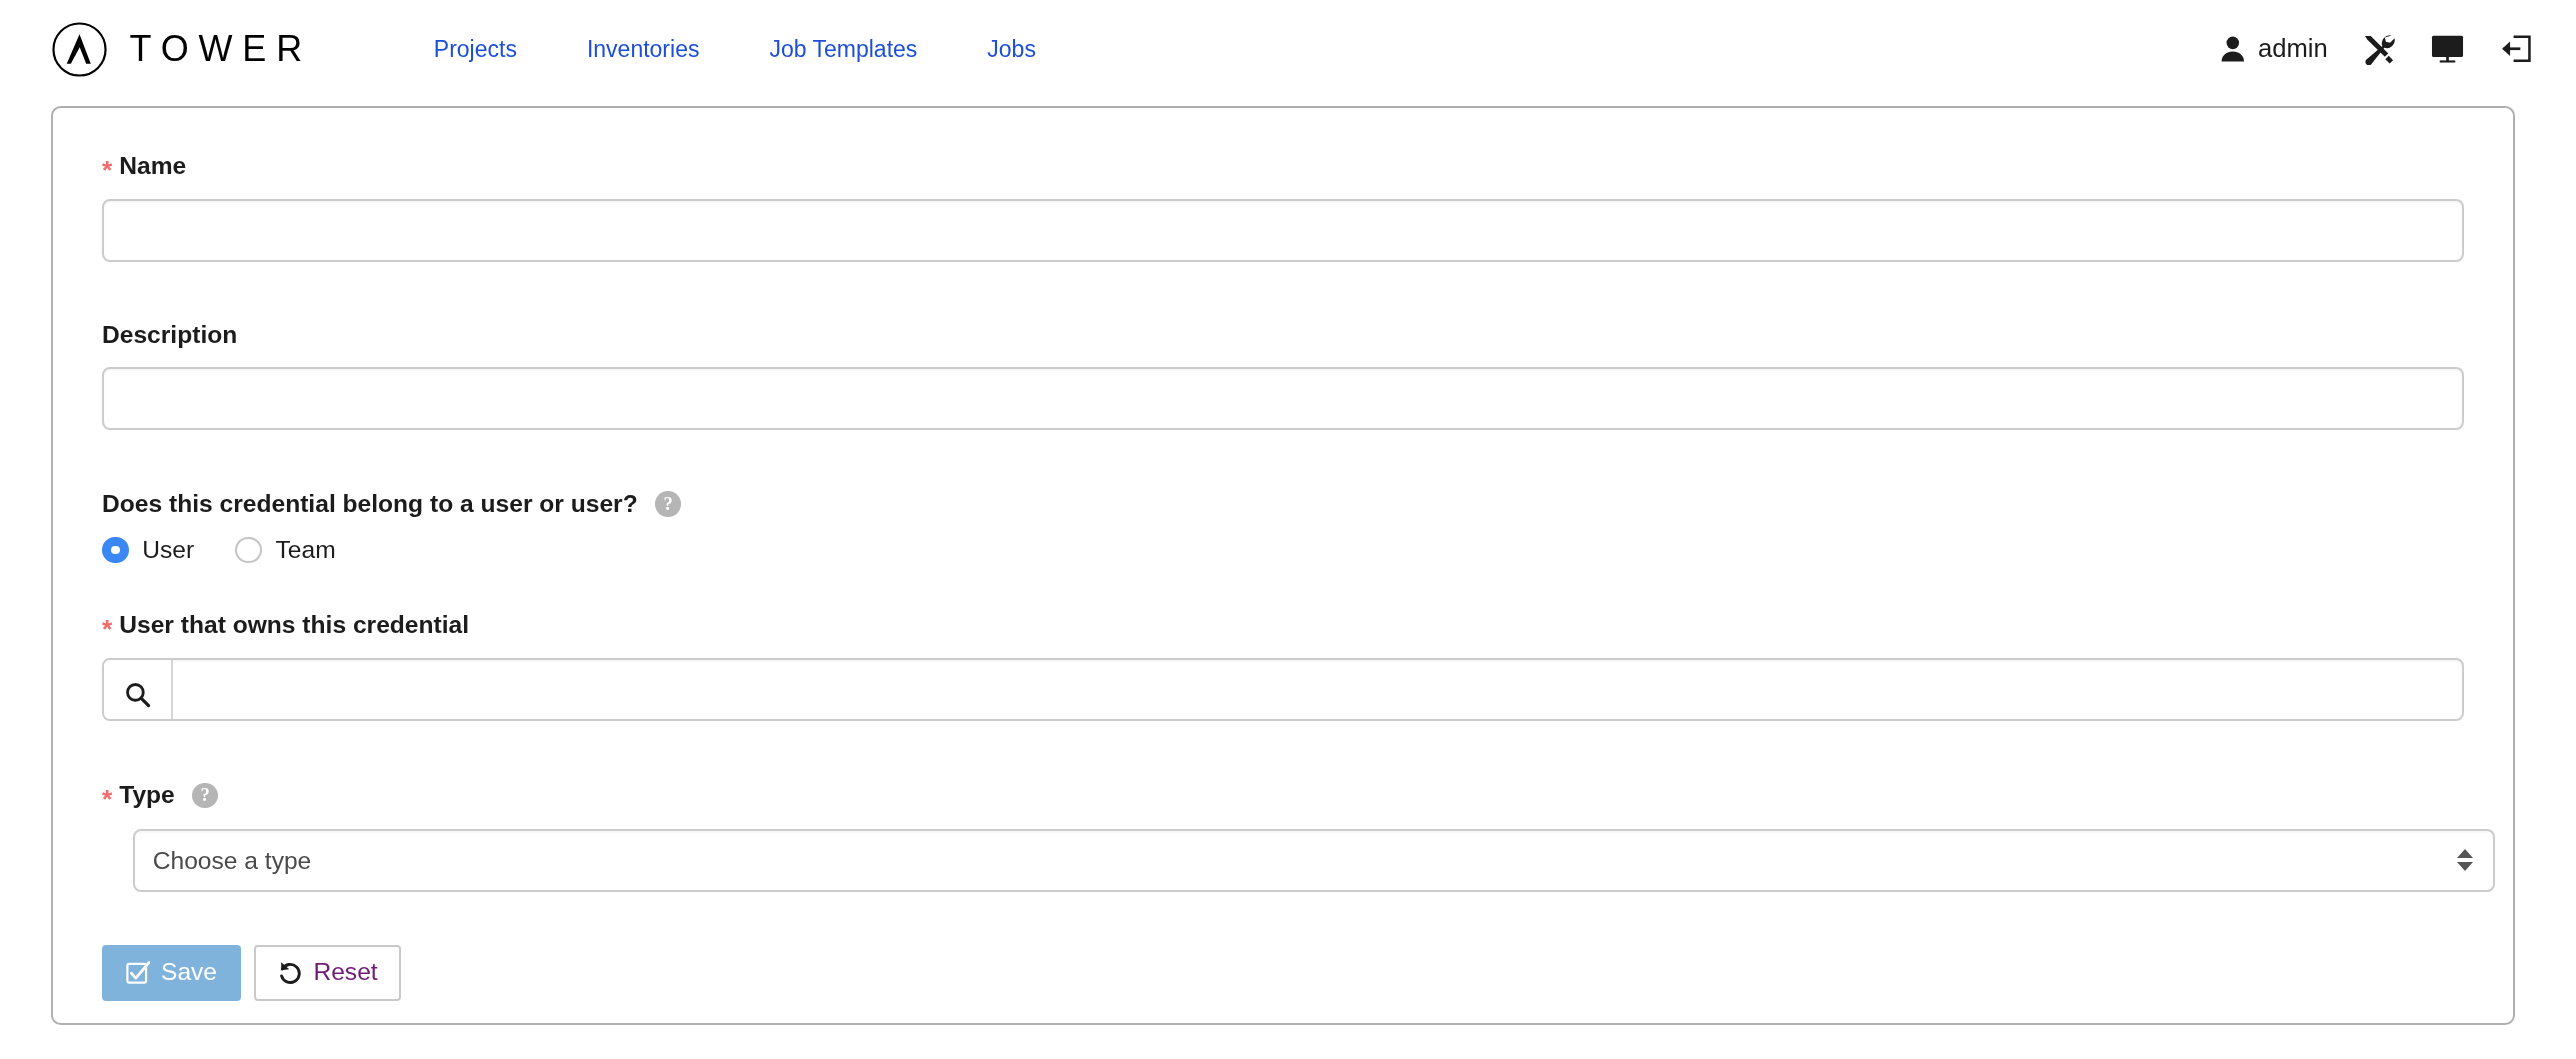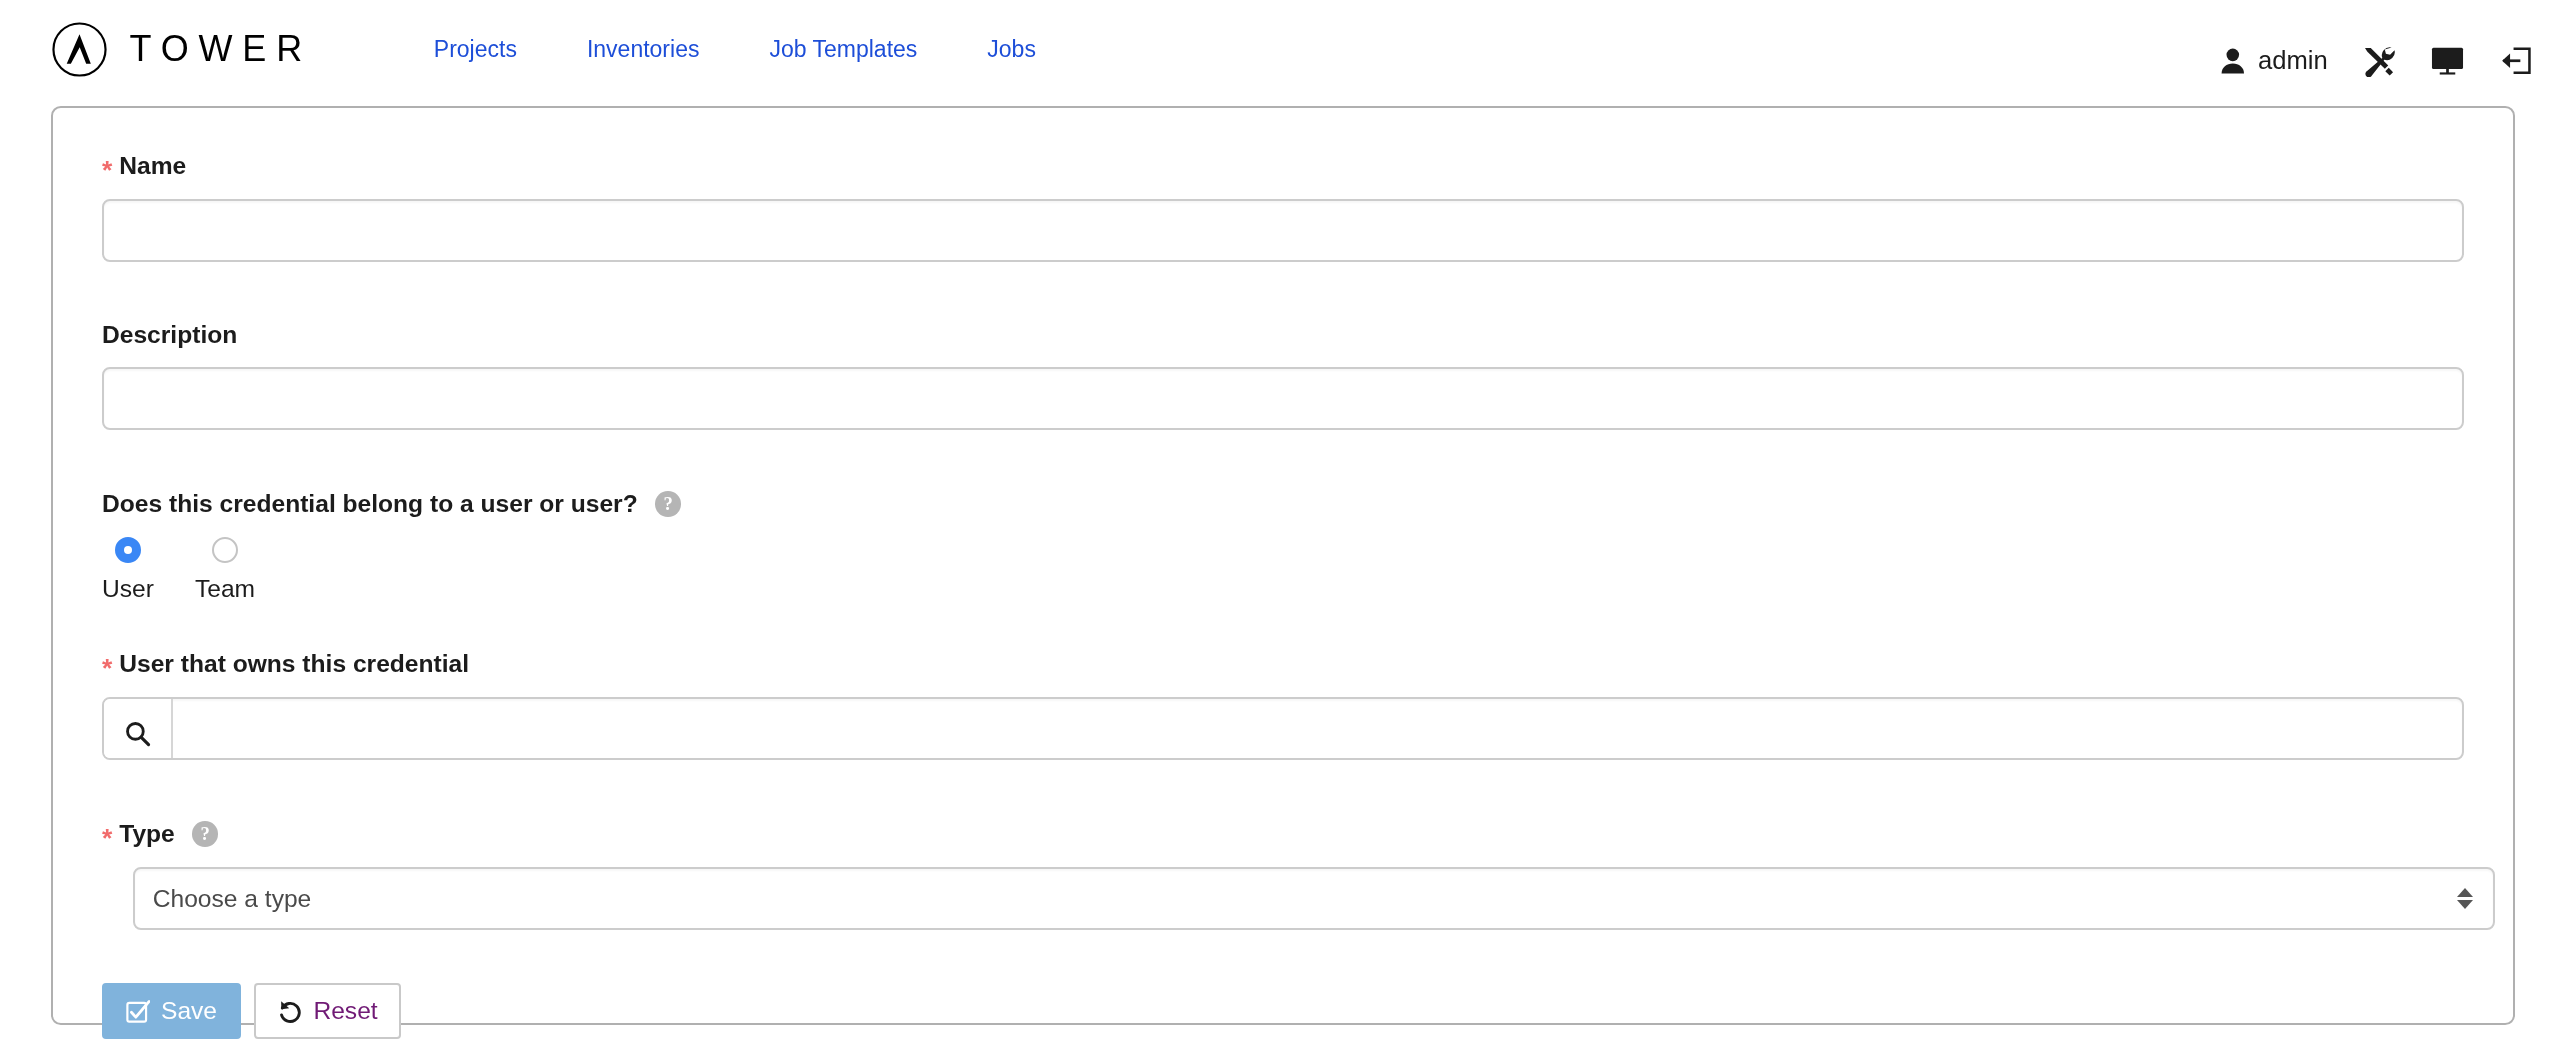--- a/index.html
+++ b/index.html
@@ -52,21 +52,21 @@
     text-decoration: none;
     padding: 0 35px;
     line-height: 1;
     white-space: nowrap;
     text-align: right;
   }
 
   .topbar-right {
     position: absolute;
     right: 27.5px;
-    top: 12px;
+    top: 0;
     height: 98px;
     display: flex;
     align-items: center;
     gap: 0;
   }
   .user-chip {
     display: flex;
     align-items: center;
     gap: 12.8px;
     padding: 0 17.7px;
@@ -156,21 +156,20 @@
     display: flex;
     align-items: center;
     gap: 0;
     margin-top: 3.9px;
   }
   .radio-item {
     display: flex;
     align-items: center;
     gap: 13.8px;
     margin-right: 41px;
-    flex-direction: column;
   }
   .radio-dot {
     width: 26.5px; height: 26.5px;
     border-radius: 50%;
     flex: 0 0 26.5px;
     background: #ffffff;
     border: 2px solid #c4c4c4;
     position: relative;
   }
   .radio-dot.on {

